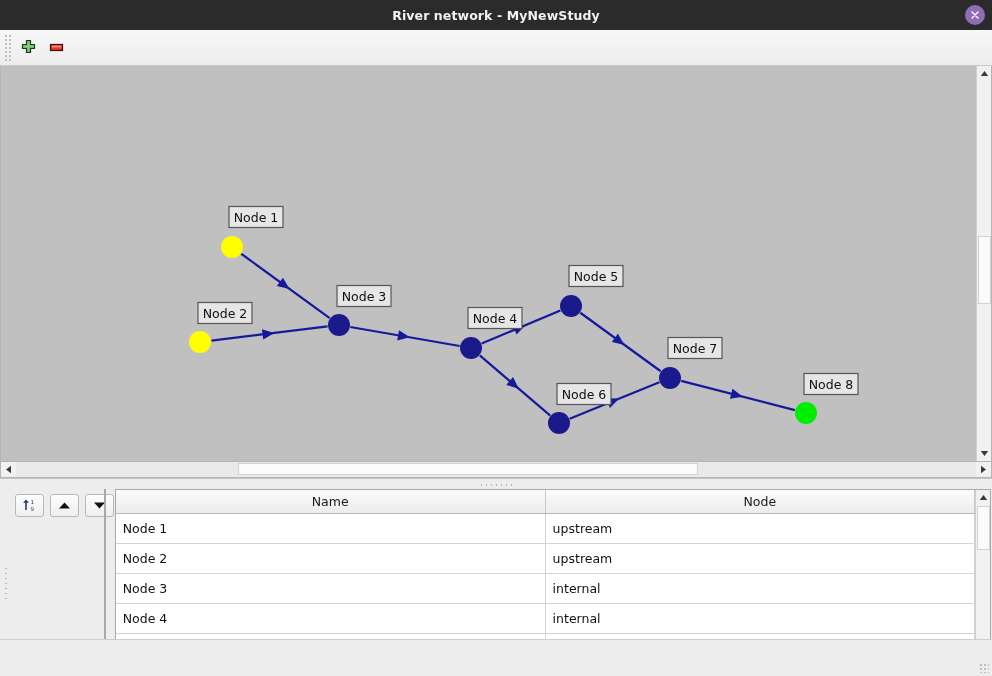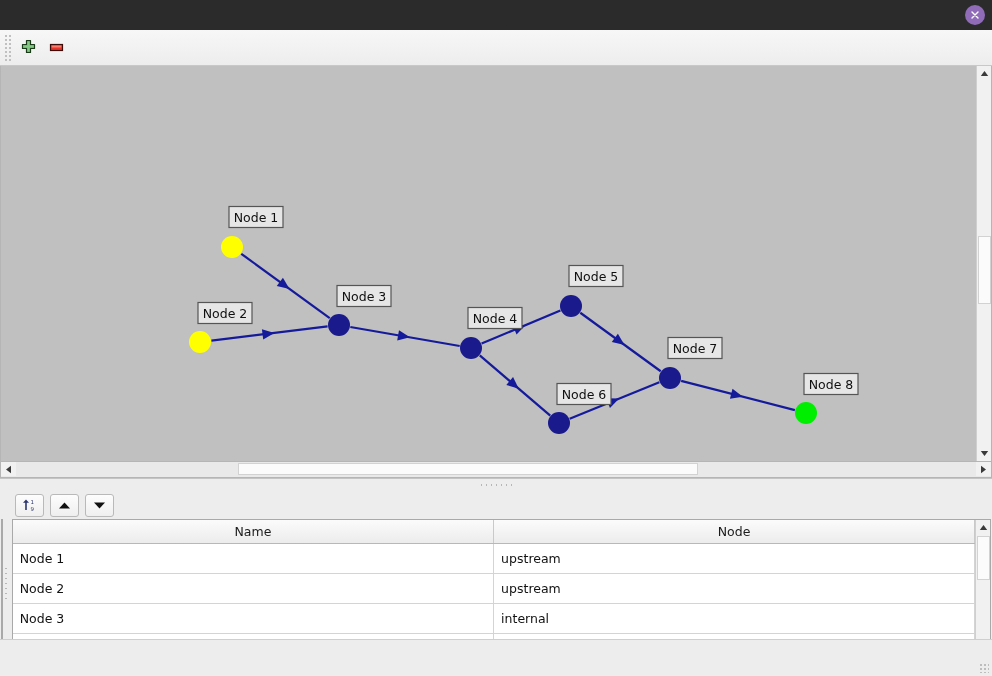--- a/index.html
+++ b/index.html
@@ -175,21 +175,20 @@
 
   
   .bottom {
     flex: 1 1 auto;
     display: flex;
     background: #ededed;
     min-height: 0;
   }
   .panel {
     display: flex;
-    flex-direction: column;
     min-width: 0;
     box-sizing: border-box;
   }
   .panel.left { width: 710px; }
   .vsplitter {
     width: 10px;
     background: #ededed;
     display: flex;
     align-items: center;
     justify-content: center;
@@ -310,20 +309,21 @@
     font-size: 12.5px;
     fill: #101010;
   }
 </style>
 </head>
 <body>
 
 <div class="window">
 
   <div class="titlebar">
+    <span class="titlebar-text">River network - MyNewStudy</span>
     <div class="close-btn">
       <svg width="10" height="10" viewBox="0 0 10 10">
         <path d="M2 2 L8 8 M8 2 L2 8" stroke="#ffffff" stroke-width="1.4" stroke-linecap="round" fill="none"></path>
       </svg>
     </div>
   </div>
 
   <div class="toolbar">
     <div class="tb-grip"></div>
     <div class="tb-btn">

